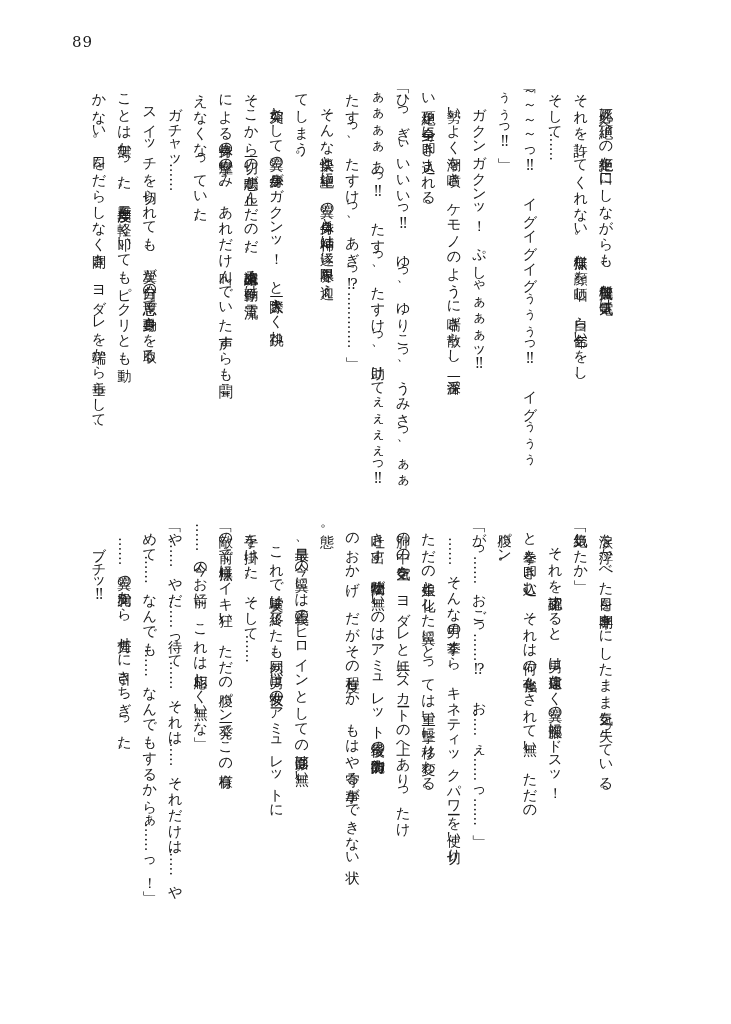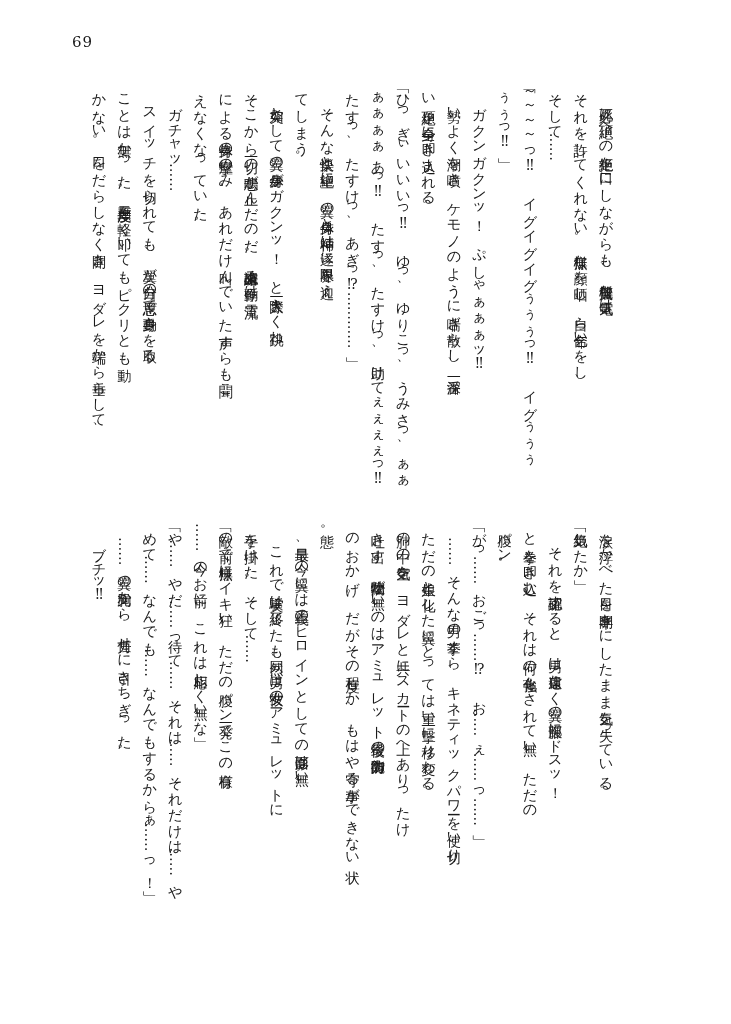--- a/index.html
+++ b/index.html
@@ -39,21 +39,21 @@
   }
   .band-top { top: 84px; }
   .band-bottom { top: 523px; }
   .col { margin: 0; padding: 0; }
   .col.indent { text-indent: 1em; }
 </style>
 </head>
 <body>
 
 <div class="page">
-  <div class="page-number">69</div>
+  <div class="page-number">89</div>
 
   <div class="band band-top" id="top-band">
       <div class="col indent">必死に絶頂への拒絶を口にしながらも、無機質な電気は</div>
       <div class="col">それを許してくれない。無様な顔を晒し、自ら命乞いをし、</div>
       <div class="col">そして……</div>
       <div class="col">「～～～～っ‼　イグイグイグぅぅぅっ‼　イグぅぅぅ</div>
       <div class="col">ぅぅっ‼」</div>
       <div class="col indent">ガクンガクンッ！　ぷしゃぁぁぁッ‼</div>
       <div class="col indent">勢いよく潮を噴き、ケモノのように喘ぎ散らし、一番深</div>
       <div class="col">い絶頂を全身に叩き込まれる。</div>

